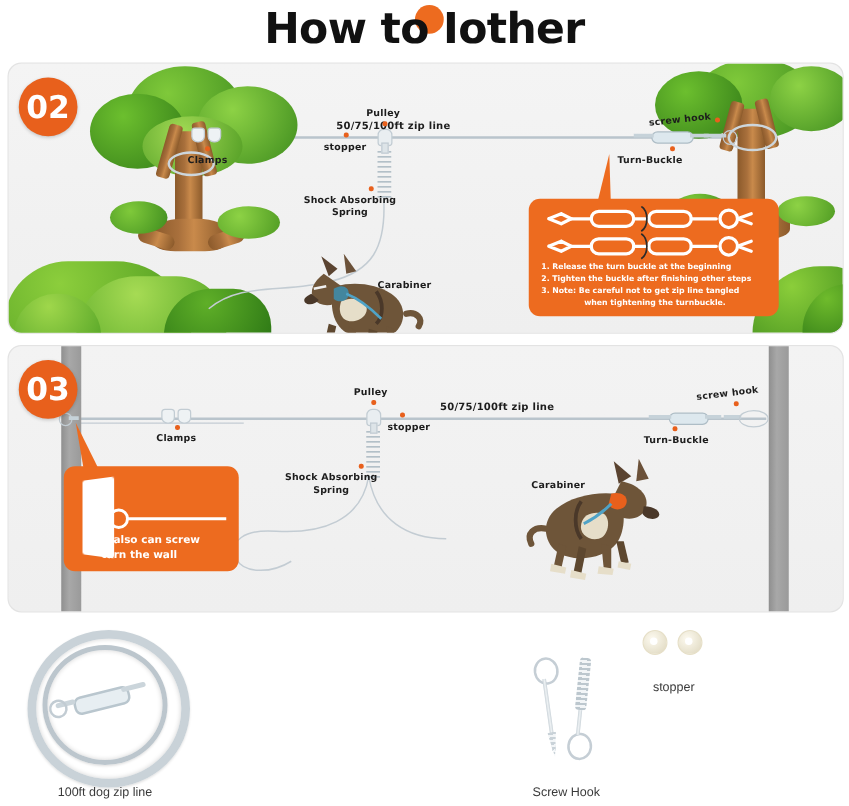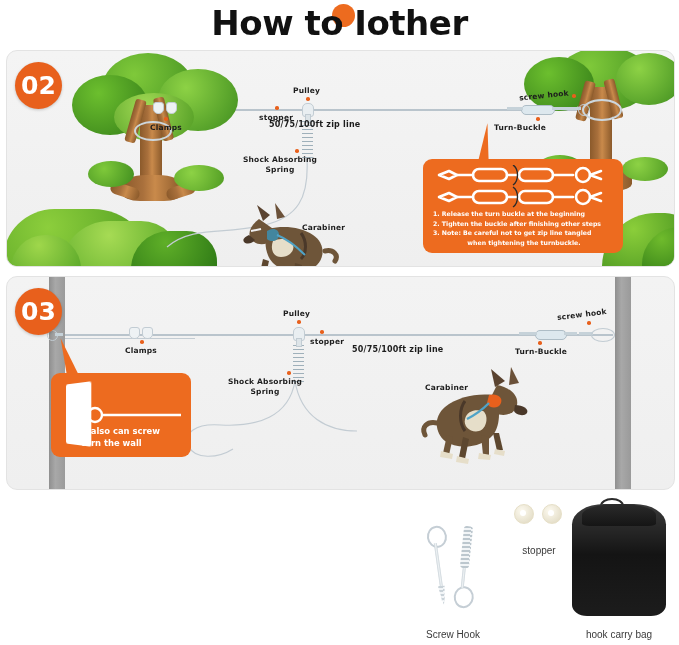--- a/index.html
+++ b/index.html
@@ -31,21 +31,21 @@
       box-shadow:0 1px 3px rgba(0,0,0,.20);z-index:25;}
 
   
   .zipline{position:absolute;height:2px;background:#b9c4cc;z-index:5;}
   .zipline.thin{height:1px;background:#c3ccd3;}
 
   
   .lbl{position:absolute;font-size:7.5px;font-weight:bold;color:#1d1d1d;
       font-family:"DejaVu Sans",sans-serif;white-space:nowrap;z-index:20;
       letter-spacing:.2px;}
-  .lbl.big{font-size:8px;margin-top:24px;}
+  .lbl.big{font-size:8px;}
   .lbl.two{line-height:10px;white-space:normal;text-align:center;}
   .dot{position:absolute;width:3.5px;height:3.5px;border-radius:50%;
       background:#E8601C;z-index:21;}
 
   
   .tree{position:absolute;z-index:8;}
   .trunk{position:absolute;background:linear-gradient(90deg,#8B5A2B 0%,#A9703C 35%,#C98A4B 55%,#8B5A2B 100%);}
   .leafblob{position:absolute;border-radius:50%;}
 
   
@@ -361,20 +361,31 @@
       <div>turn the wall</div>
     </div>
   </div>
 </div>
 
 <div class="badge" style="left:15px;top:62px;">02</div>
 <div class="badge" style="left:15px;top:288px;">03</div>
 
 <div class="products">
 
+  <div class="prod" style="left:6px;top:6px;width:156px;height:142px;">
+    <div class="coil" style="left:16px;top:6px;width:116px;height:112px;"></div>
+    <div class="coil in" style="left:28px;top:18px;width:92px;height:88px;"></div>
+    <div style="position:absolute;left:38px;top:50px;width:74px;height:20px;transform:rotate(-14deg);">
+      <div style="position:absolute;left:14px;top:5px;width:42px;height:11px;border:2px solid #b9c6ce;border-radius:6px;background:#e7eef2;"></div>
+      <div style="position:absolute;left:0;top:6px;width:16px;height:4px;background:#cbd5db;border-radius:2px;"></div>
+      <div style="position:absolute;left:54px;top:6px;width:20px;height:4px;background:#cbd5db;border-radius:2px;"></div>
+      <div style="position:absolute;left:-6px;top:3px;width:11px;height:11px;border:2px solid #c2ccd3;border-radius:50%;"></div>
+    </div>
+    <div class="cap">100ft dog zip line</div>
+  </div>
 
 
 
   <div class="prod" style="left:398px;top:6px;width:110px;height:142px;">
     <div style="position:absolute;left:30px;top:28px;width:20px;height:80px;transform:rotate(-8deg);">
       <div style="position:absolute;left:3px;top:0;width:16px;height:18px;border:2.4px solid #c5ced5;border-radius:50%;"></div>
       <div style="position:absolute;left:9px;top:17px;width:3px;height:58px;background:linear-gradient(90deg,#c9d2d8,#eef2f4,#c9d2d8);"></div>
       <div style="position:absolute;left:7px;top:60px;width:7px;height:20px;background:repeating-linear-gradient(180deg,#c9d2d8 0 2px,#f2f5f7 2px 4px);clip-path:polygon(0 0,100% 0,50% 100%);"></div>
     </div>
     <div style="position:absolute;left:56px;top:26px;width:20px;height:84px;transform:rotate(6deg);">
@@ -387,19 +398,13 @@
 
   <div class="prod" style="left:490px;top:4px;width:98px;height:68px;">
     <div style="position:absolute;left:24px;top:8px;width:18px;height:18px;border-radius:50%;background:radial-gradient(circle at 38% 34%,#fdfaf0,#ddd6bd);border:1.4px solid #e6dfc7;"></div>
     <div style="position:absolute;left:30px;top:14px;width:6px;height:6px;border-radius:50%;background:#ffffff;"></div>
     <div style="position:absolute;left:52px;top:8px;width:18px;height:18px;border-radius:50%;background:radial-gradient(circle at 38% 34%,#fdfaf0,#ddd6bd);border:1.4px solid #e6dfc7;"></div>
     <div style="position:absolute;left:58px;top:14px;width:6px;height:6px;border-radius:50%;background:#ffffff;"></div>
     <div class="cap" style="bottom:8px;">stopper</div>
   </div>
 
 
-  <div class="prod" style="left:560px;top:2px;width:118px;height:146px;">
-    <div style="position:absolute;left:40px;top:4px;width:20px;height:12px;border:2px solid #2a2a2a;border-radius:50%;"></div>
-    <div class="bag" style="left:12px;top:10px;width:94px;height:112px;"></div>
-    <div style="position:absolute;left:22px;top:10px;width:74px;height:22px;background:linear-gradient(180deg,#2b2b2b,#151515);border-radius:50% 50% 10% 10%;"></div>
-    <div class="cap">hook carry bag</div>
-  </div>
 </div>
 
 </body></html>

